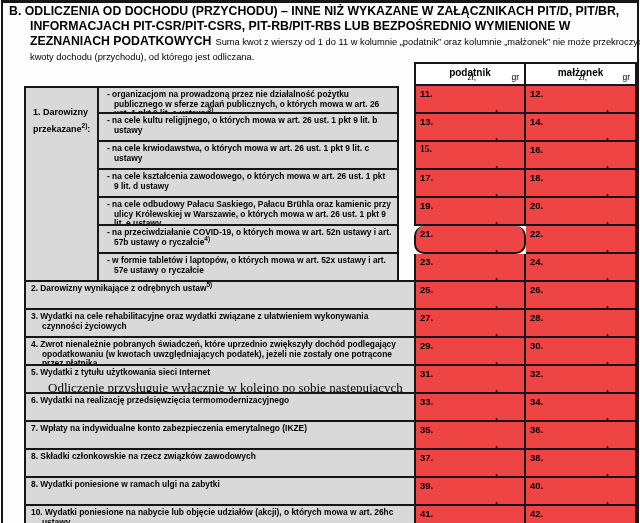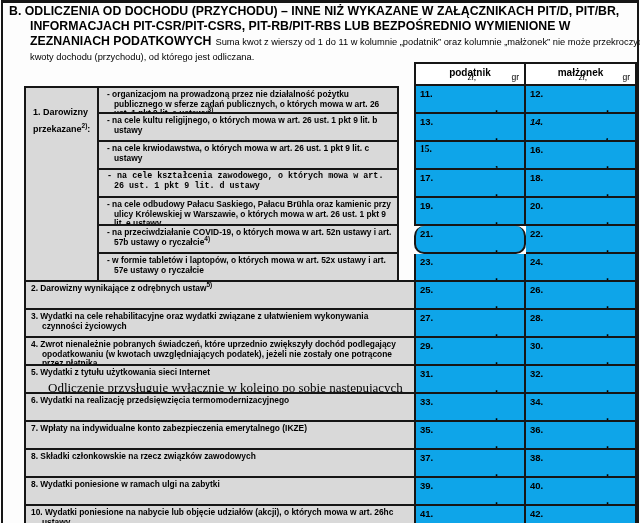--- a/index.html
+++ b/index.html
@@ -26,21 +26,21 @@
     position:absolute;left:24px;top:62px;width:613px;
     display:grid;
     grid-template-columns:75px 300px 15px 112px 111px;
     grid-template-rows:24px repeat(16,28px);
   }
   .cell{box-sizing:border-box;position:relative;overflow:hidden;border-bottom:2px solid var(--bc);}
   .br{border-right:2px solid var(--bc);}
   .bl{border-left:2px solid var(--bc);}
   .bt{border-top:2px solid var(--bc);}
   .gray{background:var(--gray);}
-  .num{background:#0ea5e9;}
+  .num{background:#ef4444;}
   .desc{font-size:8.4px;font-weight:700;line-height:1.14;padding:2px 5px 1px 16px;text-indent:-11px;}
   .sub{padding-left:15px;text-indent:-7px;}
   .labelcell{font-size:9px;font-weight:700;padding:16px 3px 0 7px;line-height:1.85;}
   .head{background:#fff;font-weight:700;font-size:10px;text-align:center;padding-top:3px;box-sizing:border-box;}
   .hsub{position:absolute;left:0;right:0;bottom:1px;height:11px;font-weight:400;font-size:8.5px;text-align:left;}
   .zl{position:absolute;right:48px;}
   .gr{position:absolute;right:5px;}
   .fnum{position:absolute;top:2px;left:4px;font-size:9.5px;font-weight:700;text-indent:0;}
   .comma{position:absolute;bottom:-2px;right:26px;font-size:11px;font-weight:700;}
   .note{font-weight:400;font-size:13px;text-decoration:underline;margin-top:3px;padding-left:6px;text-indent:0;font-family:Liberation Serif, serif;}
@@ -71,34 +71,34 @@
     </div>
     <div class="cell num br" style="grid-area: 2 / 5;">
       <span class="fnum">12.</span>
       <span class="comma">,</span>
     </div>
     <div class="cell gray desc sub br" style="grid-area: 3 / 2;">- na cele kultu religijnego, o których mowa w art. 26 ust. 1 pkt 9 lit. b ustawy</div>
     <div class="cell num br bl" style="grid-area: 3 / 4;">
       <span class="fnum">13.</span>
       <span class="comma">,</span>
     </div>
-    <div class="cell num br" style="grid-area: 3 / 5; font-style: italic;">
+    <div class="cell num br" style="grid-area: 3 / 5;">
       <span class="fnum">14.</span>
       <span class="comma">,</span>
     </div>
     <div class="cell gray desc sub br" style="grid-area: 4 / 2;">- na cele krwiodawstwa, o których mowa w art. 26 ust. 1 pkt 9 lit. c ustawy</div>
     <div class="cell num br bl" style="grid-area: 4 / 4; font-family: Liberation Serif, serif;">
       <span class="fnum">15.</span>
       <span class="comma">,</span>
     </div>
     <div class="cell num br" style="grid-area: 4 / 5;">
       <span class="fnum">16.</span>
       <span class="comma">,</span>
     </div>
-    <div class="cell gray desc sub br" style="grid-area: 5 / 2; font-family: Liberation Mono, monospace;">- na cele kształcenia zawodowego, o których mowa w art. 26 ust. 1 pkt 9 lit. d ustawy</div>
+    <div class="cell gray desc sub br" style="grid-area: 5 / 2;">- na cele kształcenia zawodowego, o których mowa w art. 26 ust. 1 pkt 9 lit. d ustawy</div>
     <div class="cell num br bl" style="grid-area: 5 / 4;">
       <span class="fnum">17.</span>
       <span class="comma">,</span>
     </div>
     <div class="cell num br" style="grid-area: 5 / 5;">
       <span class="fnum">18.</span>
       <span class="comma">,</span>
     </div>
     <div class="cell gray desc sub br" style="grid-area: 6 / 2;">- na cele odbudowy Pałacu Saskiego, Pałacu Brühla oraz kamienic przy ulicy Królewskiej w Warszawie, o których mowa w art. 26 ust. 1 pkt 9 lit. e ustawy</div>
     <div class="cell num br bl" style="grid-area: 6 / 4;">

